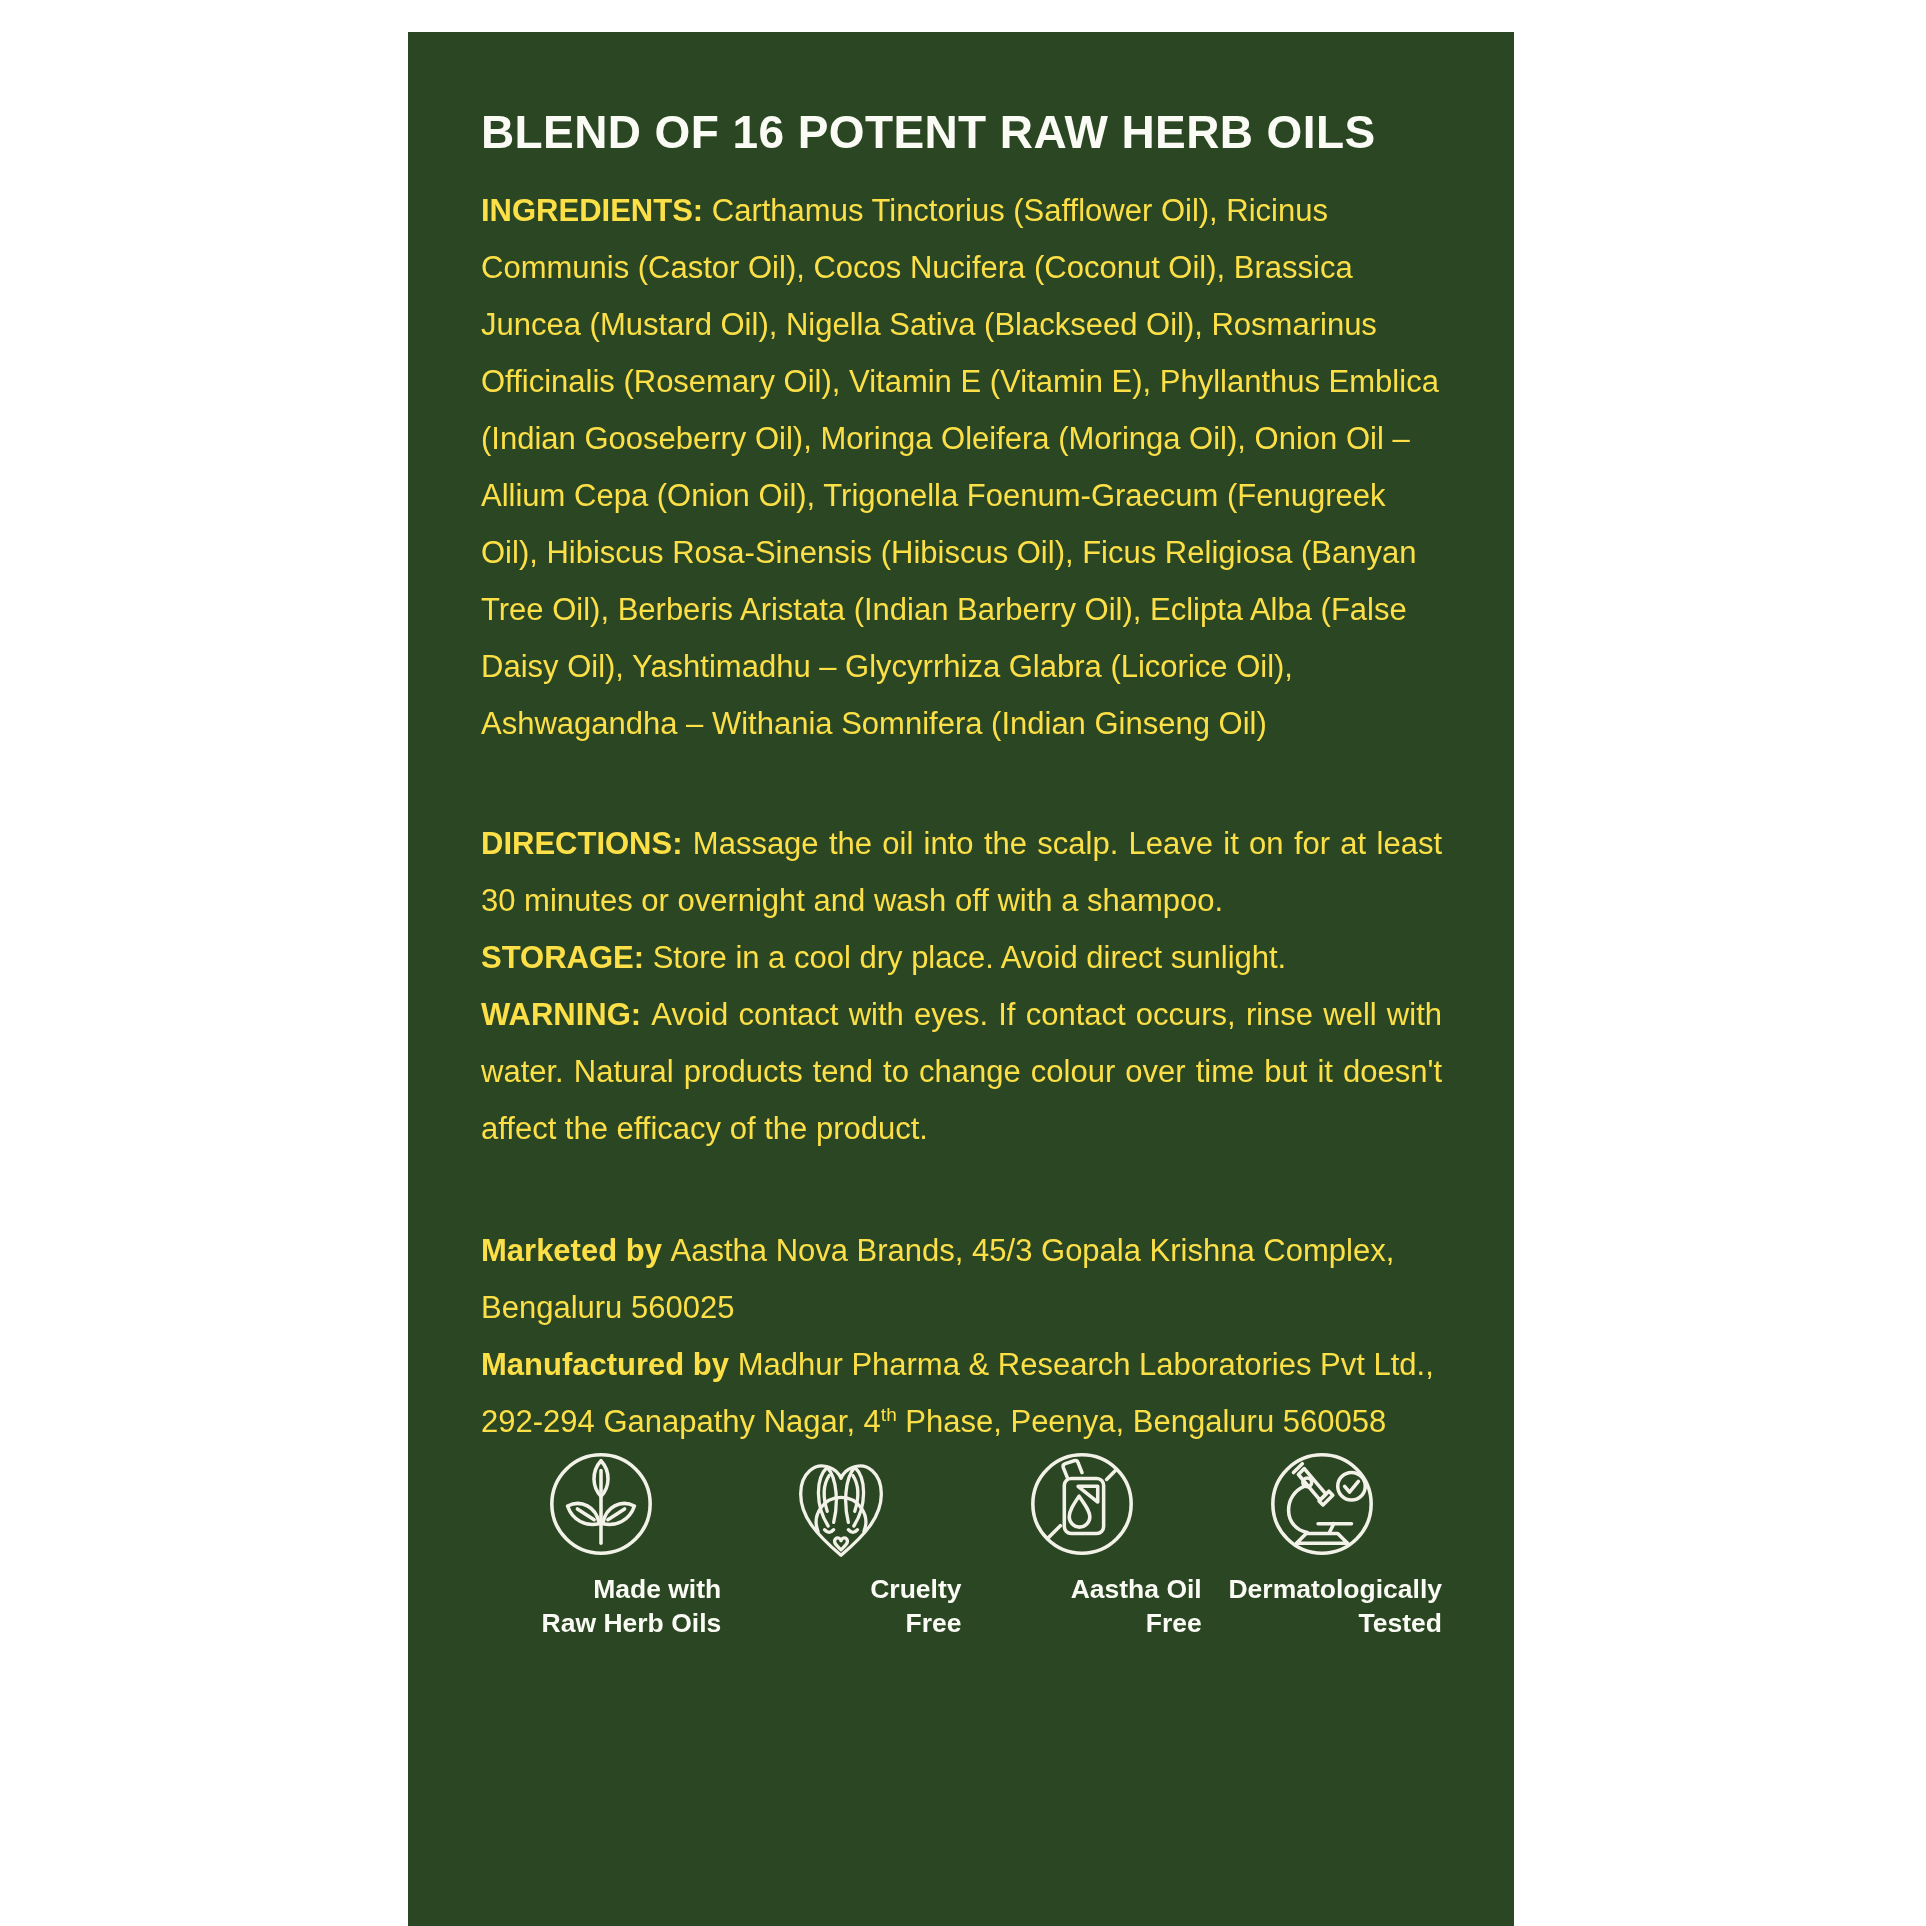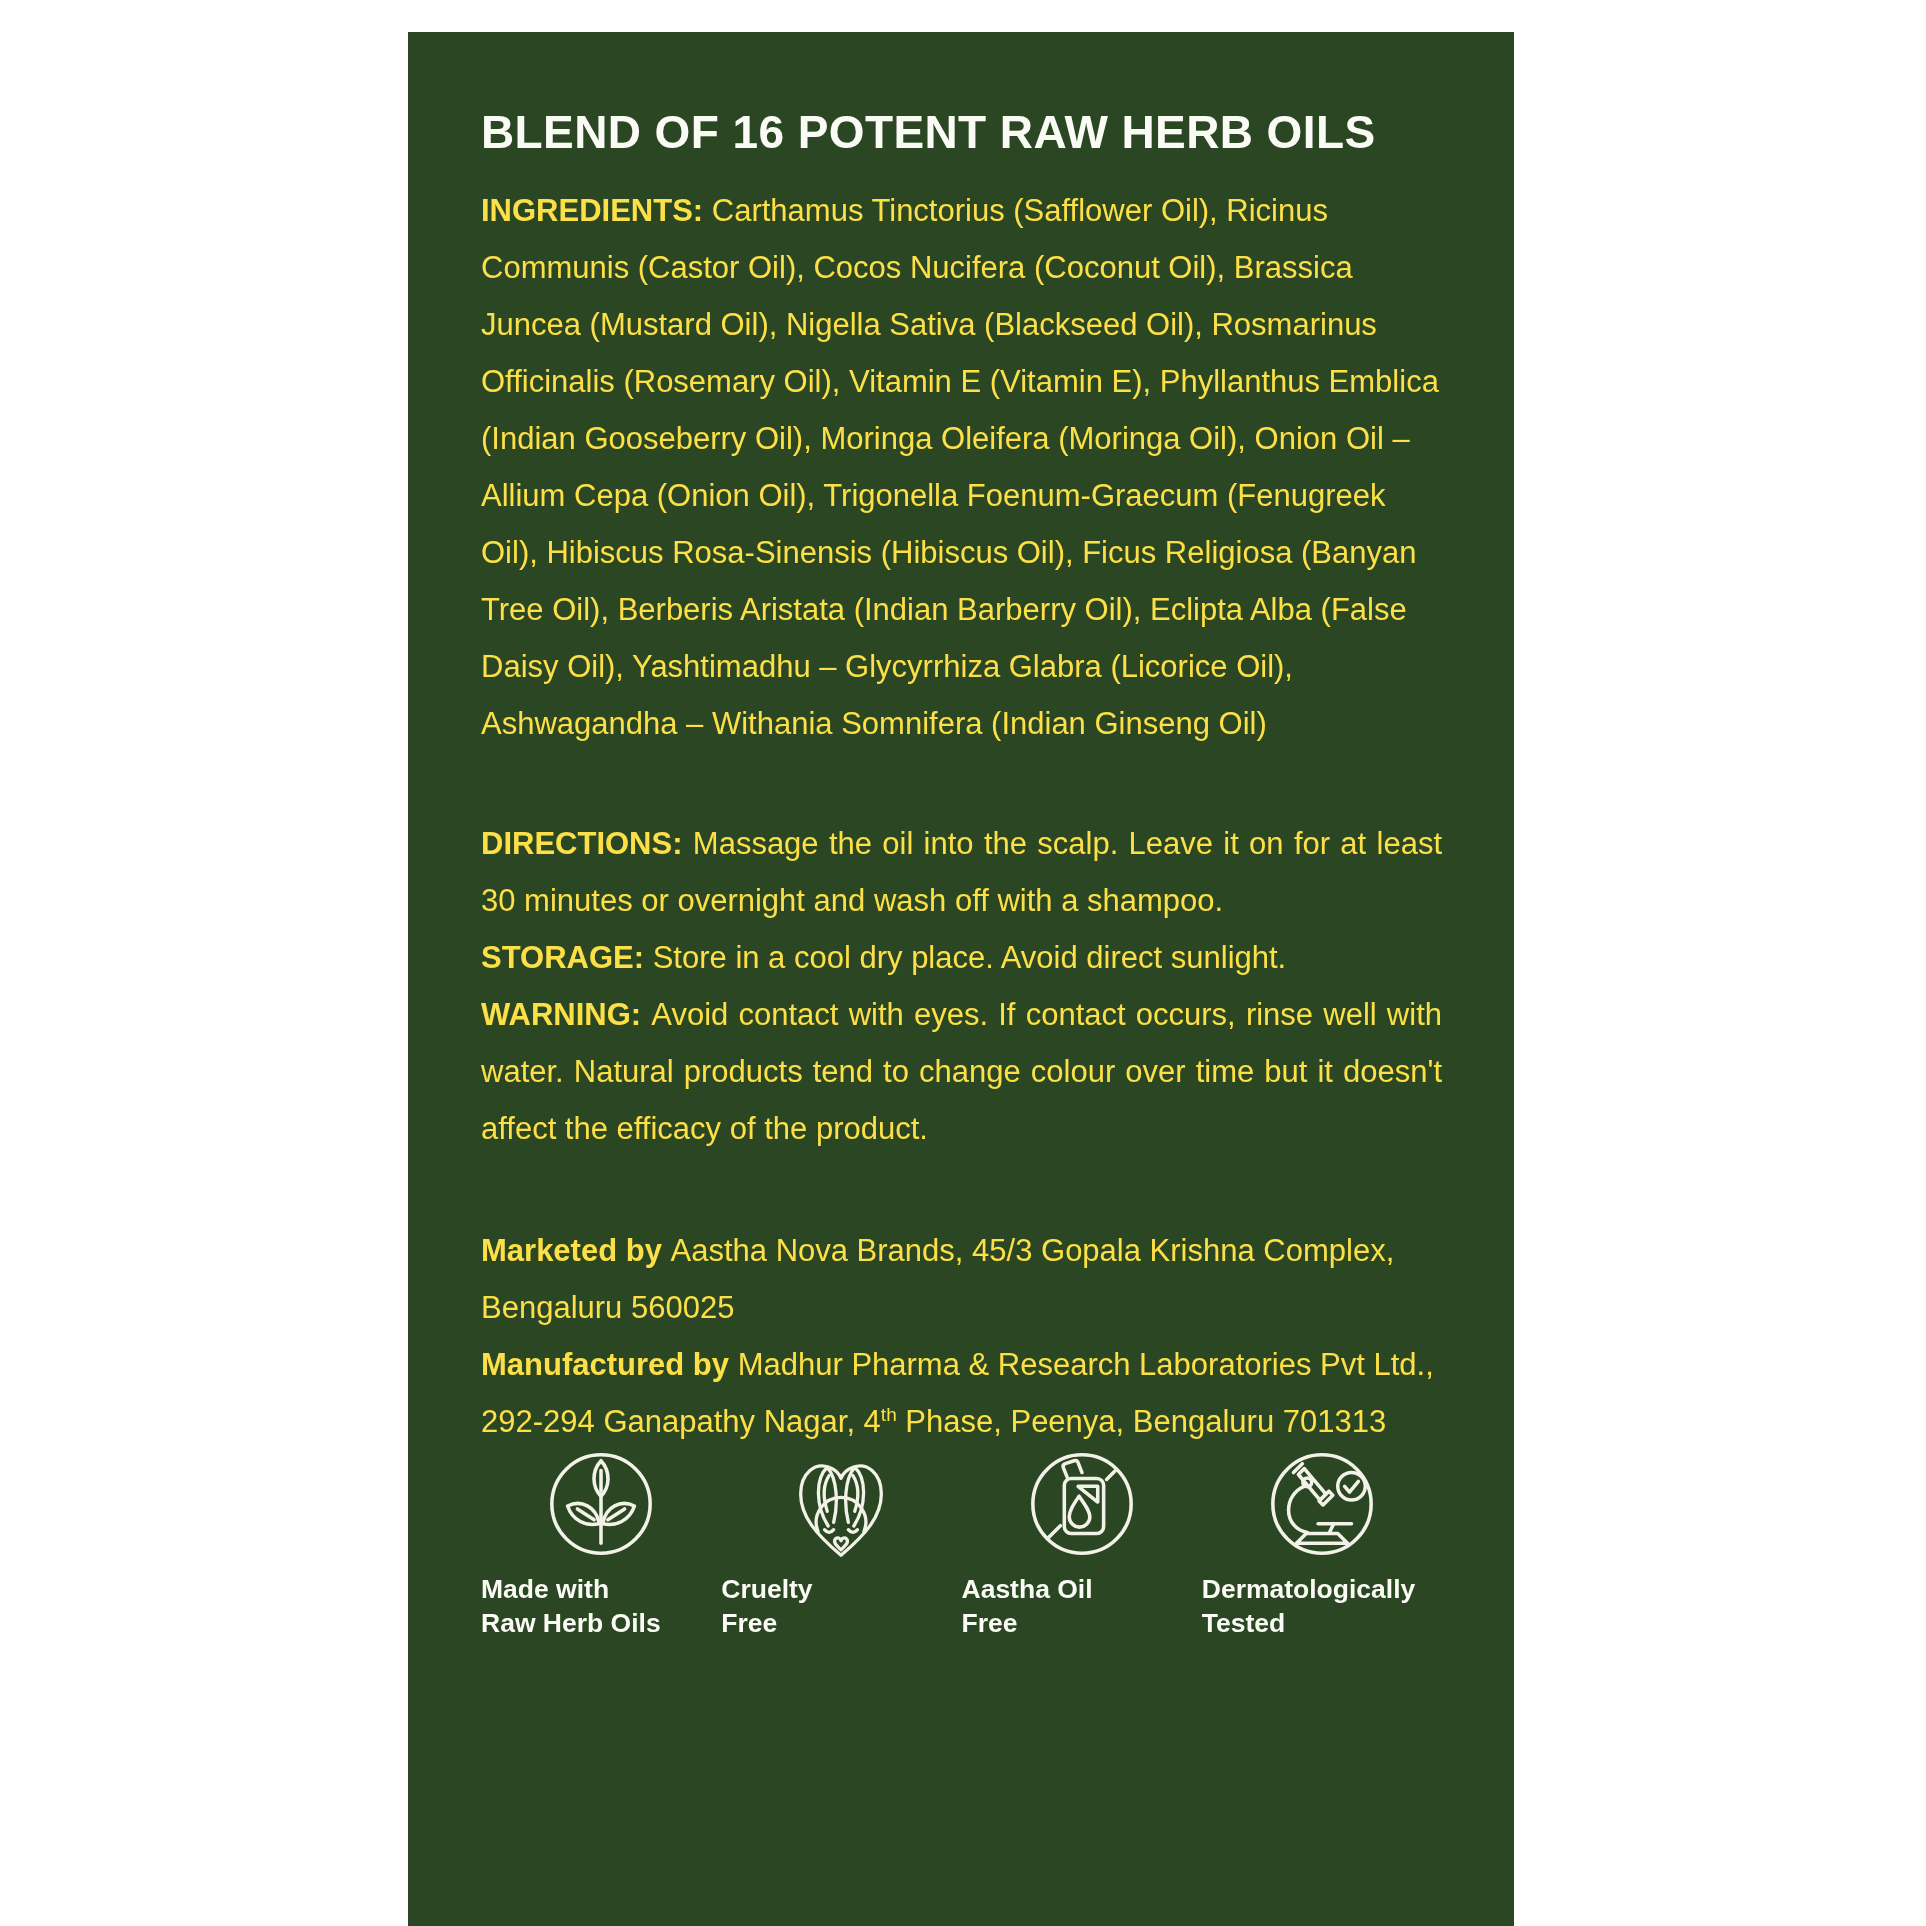--- a/index.html
+++ b/index.html
@@ -40,21 +40,21 @@
   .para.justify { text-align: justify; }
   .ingredients { margin-top: 24px; }
   .usage-block { margin-top: 63px; }
   .addresses { margin-top: 65px; }
   sup { font-size: 19px; line-height: 0; }
   .badges {
     display: flex;
     width: 100%;
     margin-top: 0px;
   }
-  .badge { width: 25%; text-align: left; }
+  .badge { width: 25%; text-align: right; }
   .badge-icon-wrap {
     height: 113px;
     display: flex;
     align-items: flex-end;
     justify-content: center;
   }
   .badge-label {
     margin-top: 8.6px;
     font-size: 26.5px;
     line-height: 34px;
@@ -75,21 +75,21 @@
     <p class="para ingredients"><strong>INGREDIENTS: </strong><span>Carthamus Tinctorius (Safflower Oil), Ricinus Communis (Castor Oil), Cocos Nucifera (Coconut Oil), Brassica Juncea (Mustard Oil), Nigella Sativa (Blackseed Oil), Rosmarinus Officinalis (Rosemary Oil), Vitamin E (Vitamin E), Phyllanthus Emblica (Indian Gooseberry Oil), Moringa Oleifera (Moringa Oil), Onion Oil – Allium Cepa (Onion Oil), Trigonella Foenum-Graecum (Fenugreek Oil), Hibiscus Rosa-Sinensis (Hibiscus Oil), Ficus Religiosa (Banyan Tree Oil), Berberis Aristata (Indian Barberry Oil), Eclipta Alba (False Daisy Oil), Yashtimadhu – Glycyrrhiza Glabra (Licorice Oil), Ashwagandha – Withania Somnifera (Indian Ginseng Oil)</span></p>
 
     <div class="usage-block">
       <p class="para justify"><strong>DIRECTIONS: </strong><span>Massage the oil into the scalp. Leave it on for at least 30 minutes or overnight and wash off with a shampoo.</span></p>
       <p class="para"><strong>STORAGE: </strong><span>Store in a cool dry place. Avoid direct sunlight.</span></p>
       <p class="para justify"><strong>WARNING: </strong><span>Avoid contact with eyes. If contact occurs, rinse well with water. Natural products tend to change colour over time but it doesn't affect the efficacy of the product.</span></p>
     </div>
 
     <div class="addresses">
       <p class="para"><strong>Marketed by </strong><span>Aastha Nova Brands, 45/3 Gopala Krishna Complex, Bengaluru 560025</span></p>
-      <p class="para"><strong>Manufactured by </strong><span>Madhur Pharma &amp; Research Laboratories Pvt Ltd., 292-294 Ganapathy Nagar, 4</span><sup>th</sup><span> Phase, Peenya, Bengaluru 701313</span></p>
+      <p class="para"><strong>Manufactured by </strong><span>Madhur Pharma &amp; Research Laboratories Pvt Ltd., 292-294 Ganapathy Nagar, 4</span><sup>th</sup><span> Phase, Peenya, Bengaluru 560058</span></p>
     </div>
 
     <div class="badges">
 
       <div class="badge">
         <div class="badge-icon-wrap">
           <svg width="118" height="118" viewBox="0 0 120 120">
             <circle class="ln" cx="60" cy="60" r="50"></circle>
             <path class="ln" d="M60 100 L60 50"></path>
             <path class="ln" d="M60 52 C51 43 50 27 60 16 C70 27 69 43 60 52 Z"></path>

